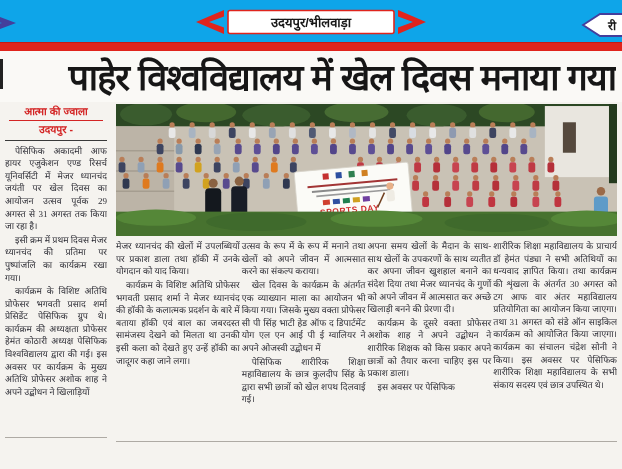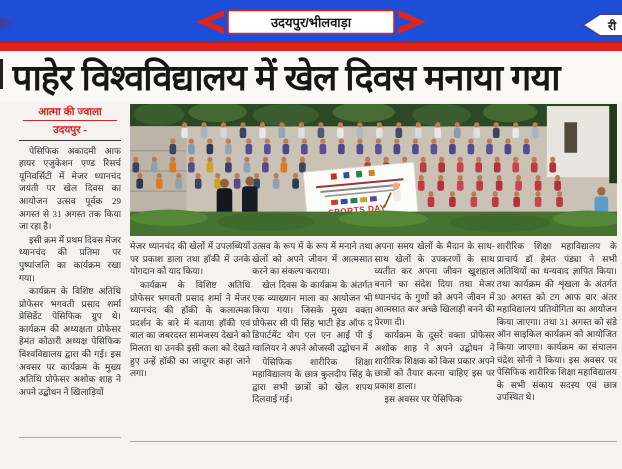--- a/index.html
+++ b/index.html
@@ -2,35 +2,35 @@
 <html><head>
 <meta charset="utf-8">
 <style>
   html,body{margin:0;padding:0;}
   body{
     width:622px;height:469px;overflow:hidden;position:relative;
     background:#f5f3ef;
     font-family:"Liberation Serif","DejaVu Serif",serif;
   }
   
-  .masthead{position:relative;height:42px;background:#1d4ed8;}
+  .masthead{position:relative;height:42px;background:#0ea5e9;}
   .edge-arrow-left{position:absolute;left:-8px;top:10px;}
   .edge-arrow-right{position:absolute;right:-14px;top:12px;}
   .section-emblem{position:absolute;left:50%;top:9px;transform:translateX(-50%);}
   .red-bar{height:8px;background:#e0241c;border-top:1px solid #c51a14;}
   
   .headline-row{position:relative;background:#faf9f6;padding:5px 6px 3px 12px;}
   .headline-tick{position:absolute;left:0;top:8px;width:3px;height:30px;background:#222;}
   .headline{
     font-family:"Liberation Sans","DejaVu Sans",sans-serif;
     font-weight:bold;font-size:36px;line-height:1.2;color:#161616;
-    letter-spacing:-1px;white-space:nowrap;overflow:hidden;
+    letter-spacing:-1px;white-space:nowrap;overflow:hidden;text-align:right;
   }
   
-  .content{display:flex;gap:9px;padding:2px 5px 0 19px;}
+  .content{display:flex;gap:9px;padding:2px 5px 0 5px;}
   .col{font-size:9px;line-height:1.4;color:#2e2e36;text-align:justify;}
   .col p{margin:0 0 1px 0;text-indent:10px;}
   .cols4 .col p:first-child{text-indent:0;}
   .col-first{width:102px;flex:none;}
   .first-head{font-family:"Liberation Sans","DejaVu Sans",sans-serif;
     text-align:center;color:#d32424;font-weight:bold;font-size:10.5px;}
   .credit{border-bottom:1.6px solid #d32424;padding-bottom:1px;width:92%;margin:0 auto;}
   .dateline{margin-top:1px;}
   .col-rule{border-top:1.6px solid #3a3a3a;margin:3px 0 4px 0;}
   .col-first .body{height:292px;overflow:hidden;border-bottom:1px solid #aeaaa4;}

